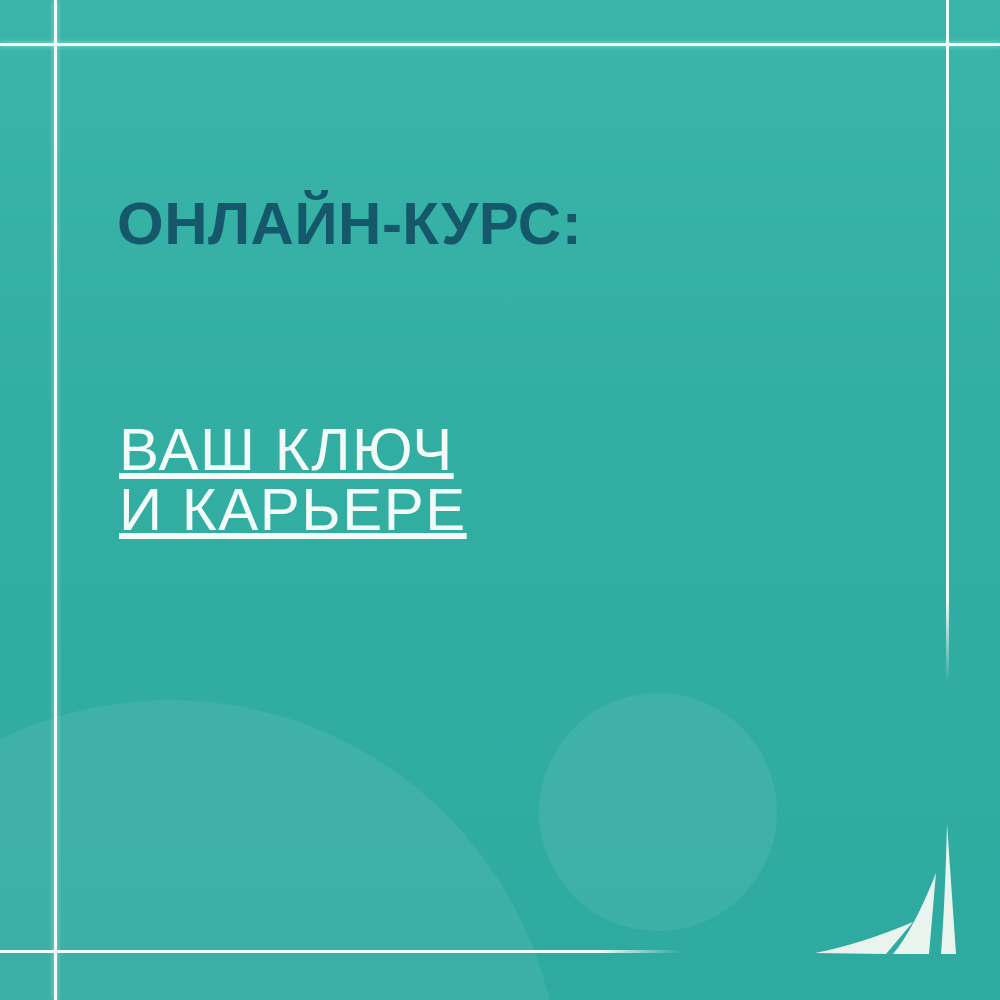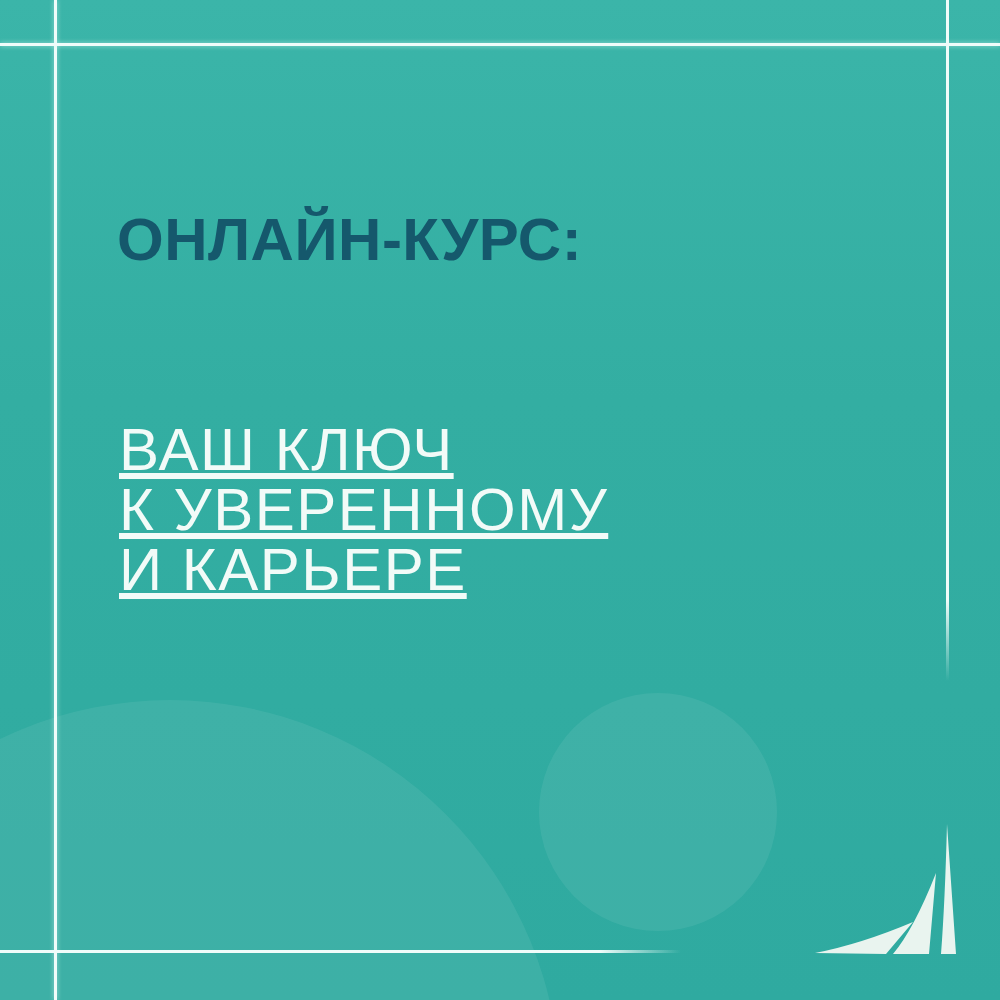--- a/index.html
+++ b/index.html
@@ -74,21 +74,20 @@
   .title {
     position: absolute;
     left: 117px;
     top: 188px;
     color: #15586c;
     font-size: 60px;
     font-weight: 700;
     line-height: 72px;
     letter-spacing: 0.5px;
     white-space: nowrap;
-    margin-top: 16px;
   }
 
   
   .subtitle {
     position: absolute;
     left: 119px;
     top: 420px;
     color: #f2fbf8;
     font-size: 60px;
     font-weight: 300;
@@ -120,21 +119,20 @@
   <div class="frame-line h-top"></div>
   <div class="frame-line v-right"></div>
   <div class="frame-line h-bottom"></div>
 
   <div class="title">
     <div>ОНЛАЙН-КУРС:</div>
   </div>
 
   <div class="subtitle">
     <div>ВАШ КЛЮЧ</div>
-    <div>К УВЕРЕННОМУ</div>
     <div>И КАРЬЕРЕ</div>
   </div>
 
   <div class="logo">
     <svg viewBox="0 0 145 145" xmlns="http://www.w3.org/2000/svg" aria-hidden="true">
       <g fill="#e9f4ef">
         <path d="M 2,137 L 73,138 L 100,106 Q 48,128 2,137 Z"></path>
         <path d="M 80,138 L 116,138 L 123,57 Q 101,113 80,138 Z"></path>
         <path d="M 128,138 L 143,138 L 134,8 Q 132,86 128,138 Z"></path>
       </g>

